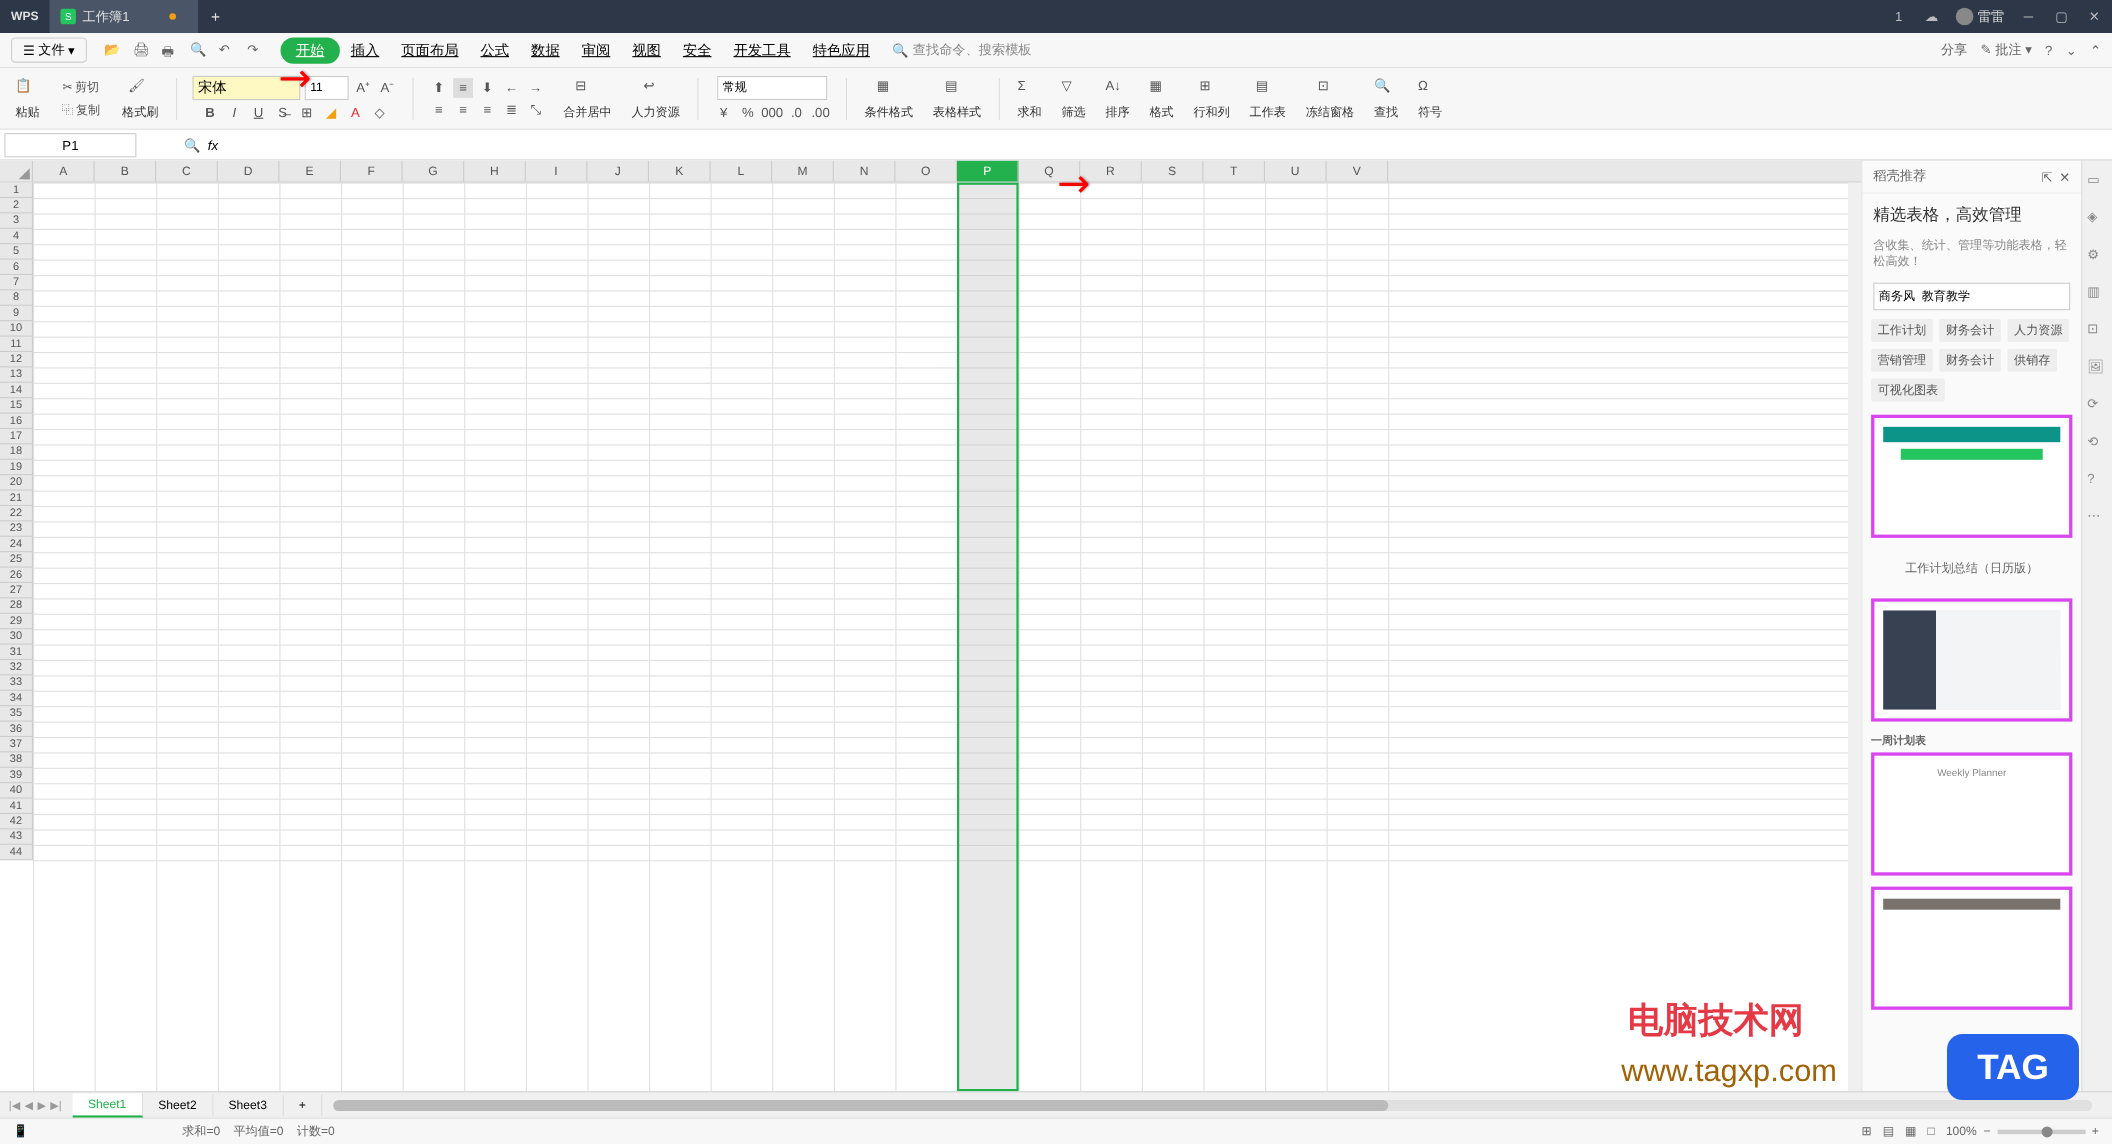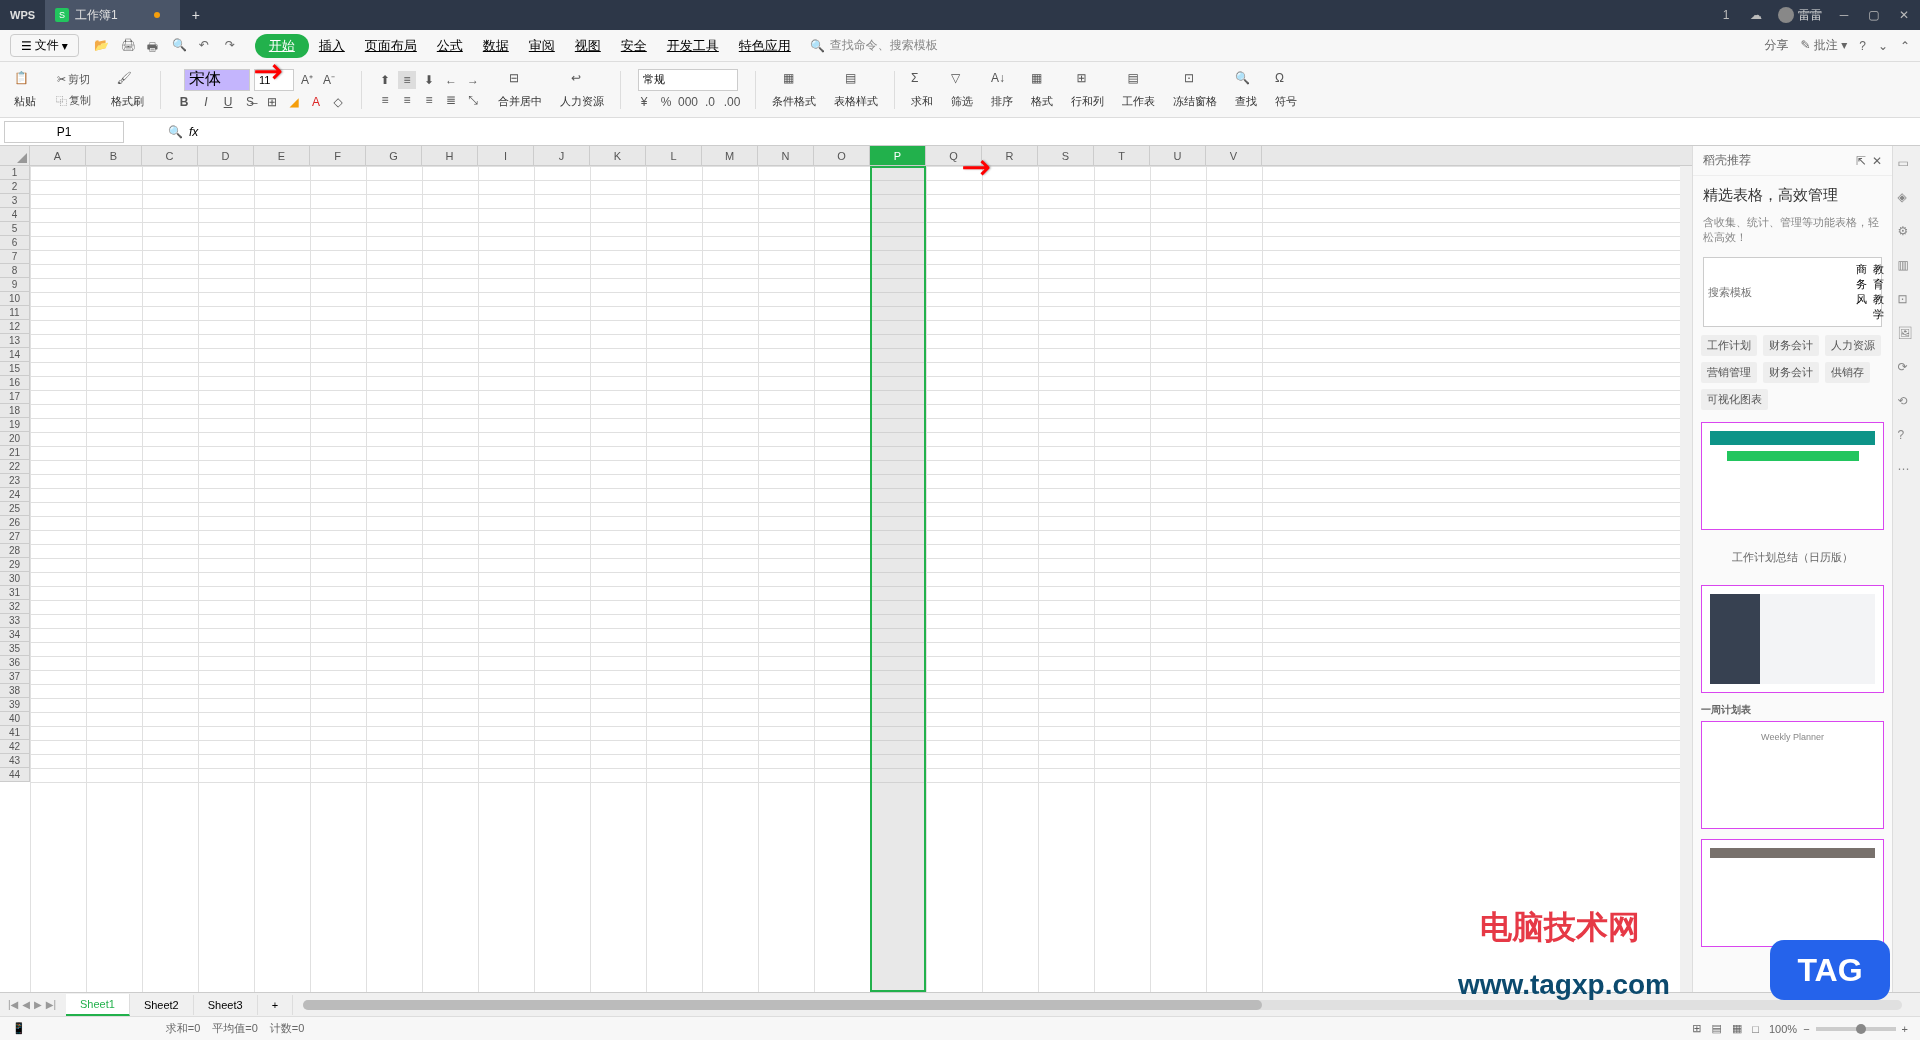--- a/index.html
+++ b/index.html
@@ -31,21 +31,21 @@
 
 
 .ribbon { background: #f7f7f7; height: 56px; display: flex; align-items: center; padding: 4px 8px; border-bottom: 1px solid #ddd; gap: 6px; }
 .ribbon-group { display: flex; flex-direction: column; align-items: center; gap: 2px; padding: 0 4px; }
 .ribbon-big { display: flex; flex-direction: column; align-items: center; gap: 1px; cursor: pointer; padding: 0 6px; }
 .ribbon-big svg, .ribbon-big .big-ico { width: 22px; height: 22px; color: #555; }
 .ribbon-big .label { font-size: 11px; white-space: nowrap; color: #333; }
 .ribbon-row { display: flex; gap: 4px; align-items: center; }
 .ribbon-small { padding: 2px 4px; cursor: pointer; color: #555; font-size: 11px; display: flex; align-items: center; gap: 2px; }
 .ribbon-sep { width: 1px; height: 38px; background: #ddd; margin: 0 4px; }
-.font-select { width: 66px; height: 22px; font-size: 16px; background: #c4b5fd; border: 1px solid #ccc; padding: 0 4px; }
+.font-select { width: 98px; height: 22px; font-size: 13px; background: #fef9c3; border: 1px solid #ccc; padding: 0 4px; }
 .size-select { width: 40px; height: 22px; font-size: 11px; background: #fff; border: 1px solid #ccc; padding: 0 4px; }
 .ico-btn { width: 18px; height: 18px; color: #555; cursor: pointer; display: flex; align-items: center; justify-content: center; }
 .num-select { width: 100px; height: 22px; font-size: 11px; background: #fff; border: 1px solid #ccc; padding: 0 4px; }
 
 
 .formulabar { background: #fff; height: 28px; display: flex; align-items: center; border-bottom: 1px solid #ccc; }
 .name-box { width: 120px; height: 22px; border: 1px solid #ccc; margin: 0 4px; display: flex; align-items: center; justify-content: center; font-size: 12px; background: #fff; }
 .fx-area { display: flex; align-items: center; margin-left: 40px; gap: 6px; flex: 1; }
 .fx-input { flex: 1; height: 22px; border: none; outline: none; font-size: 12px; padding: 0 4px; }
 
@@ -70,21 +70,21 @@
 
 .side-panel { width: 200px; background: #fafafa; border-left: 1px solid #ddd; display: flex; flex-direction: column; }
 .sp-header { padding: 6px 10px; font-size: 12px; color: #666; border-bottom: 1px solid #eee; display: flex; justify-content: space-between; align-items: center; }
 .sp-title { padding: 10px; font-size: 15px; font-weight: normal; color: #333; }
 .sp-sub { padding: 0 10px 8px; font-size: 11px; color: #888; }
 .sp-search { margin: 4px 10px; padding: 4px; border: 1px solid #ccc; background: #fff; display: flex; gap: 6px; font-size: 11px; }
 .sp-search input { border: none; flex: 1; outline: none; font-size: 11px; }
 .sp-tabs-row { display: flex; padding: 4px 8px; gap: 6px; font-size: 11px; flex-wrap: wrap; }
 .sp-tab { padding: 3px 6px; background: #eee; border-radius: 2px; color: #555; cursor: pointer; }
 .sp-templates { flex: 1; overflow-y: auto; padding: 8px; }
-.tpl { margin-bottom: 10px; background: #fff; border: 1px solid #d946ef; padding: 8px; }
+.tpl { margin-bottom: 10px; background: #fff; border: 3px solid #d946ef; padding: 8px; }
 .tpl-img { width: 100%; height: 90px; background: linear-gradient(#f0f0f0, #e0e0e0); display: flex; flex-direction: column; font-size: 8px; color: #888; position: relative; }
 .tpl-img.t1 { background: #fff; border-top: 14px solid #0d9488; }
 .tpl-img.t1::before { content: ''; position: absolute; top: 6px; left: 10%; right: 10%; height: 10px; background: #22c55e; }
 .tpl-img.t2 { display: flex; flex-direction: row; }
 .tpl-img.t2 .left { width: 30%; background: #374151; }
 .tpl-img.t2 .right { flex: 1; background: #f3f4f6; }
 .tpl-img.t3 { background: #fff; }
 .tpl-img.t4 { background: #fff; border-top: 10px solid #78716c; }
 
 
@@ -103,21 +103,21 @@
 
 .statusbar { height: 24px; background: #f7f7f7; display: flex; align-items: center; padding: 0 12px; font-size: 11px; color: #666; border-top: 1px solid #ddd; }
 .statusbar .stats { margin-left: 140px; display: flex; gap: 12px; }
 .statusbar-right { margin-left: auto; display: flex; align-items: center; gap: 10px; }
 .zoom { display: flex; align-items: center; gap: 6px; }
 .zoom-slider { width: 80px; height: 4px; background: #ccc; position: relative; }
 .zoom-thumb { position: absolute; left: 50%; top: -3px; width: 10px; height: 10px; background: #888; border-radius: 50%; }
 
 
 .watermark1 { position: absolute; right: 280px; bottom: 90px; font-size: 32px; font-weight: bold; color: #e63946; z-index: 20; font-family: "SimHei"; }
-.watermark2 { position: absolute; right: 250px; bottom: 39px; font-size: 28px; font-weight: bold; color: #0c4a6e; z-index: 20; }
+.watermark2 { position: absolute; right: 250px; bottom: 50px; font-size: 28px; font-weight: normal; color: #a16207; z-index: 20; }
 .tag-logo { position: absolute; right: 30px; bottom: 40px; width: 120px; height: 60px; background: #2563eb; border-radius: 14px; color: #fff; font-size: 32px; font-weight: bold; display: flex; align-items: center; justify-content: center; z-index: 20; }
 </style>
 </head>
 <body>
 
 <div class="titlebar">
   <div class="titlebar-left">
     <div class="app-logo"><span>WPS</span></div>
     <div class="doc-tab">
       <span class="s-icon">S</span>
@@ -463,21 +463,20 @@
     <div class="sp-header">
       <span>稻壳推荐</span>
       <span style="display:flex;gap:6px;">
         <span>⇱</span>
         <span>✕</span>
       </span>
     </div>
     <div class="sp-title">精选表格，高效管理</div>
     <div class="sp-sub">含收集、统计、管理等功能表格，轻松高效！</div>
     <div class="sp-search">
-      <input placeholder="搜索模板" style="">
       <span>商务风</span>
       <span>教育教学</span>
     </div>
     <div class="sp-tabs-row" id="sptags">
         <span class="sp-tab">工作计划</span>
         <span class="sp-tab">财务会计</span>
         <span class="sp-tab">人力资源</span>
         <span class="sp-tab">营销管理</span>
         <span class="sp-tab">财务会计</span>
         <span class="sp-tab">供销存</span>

